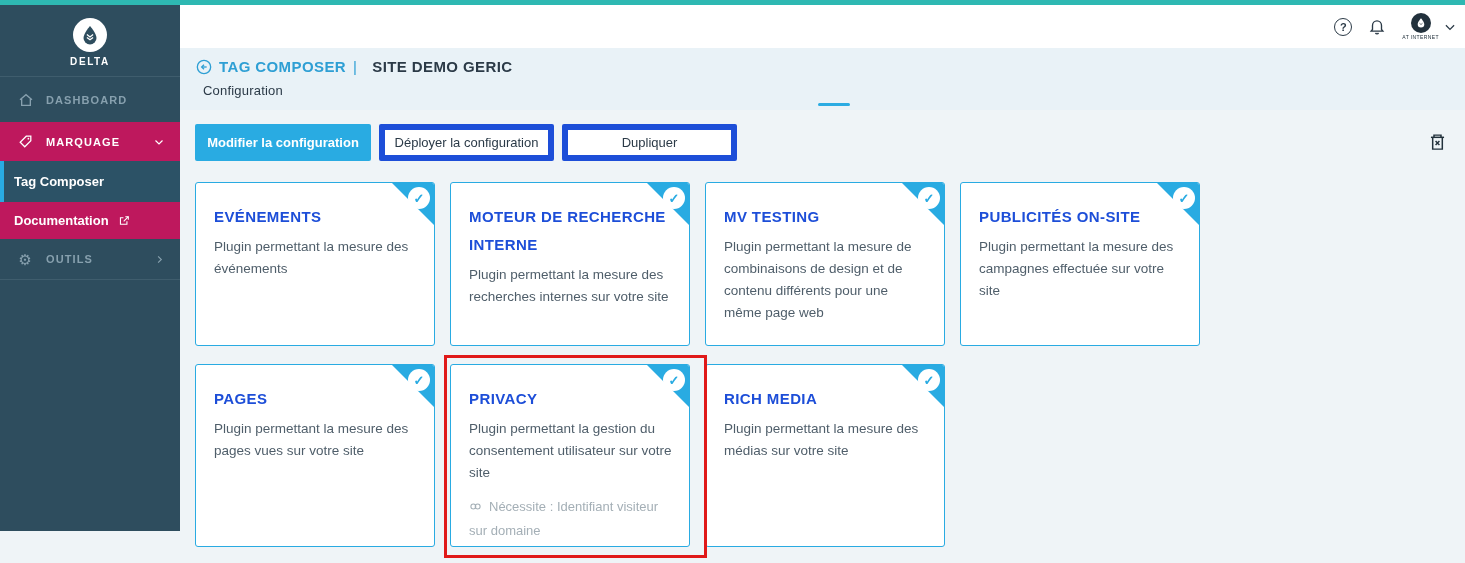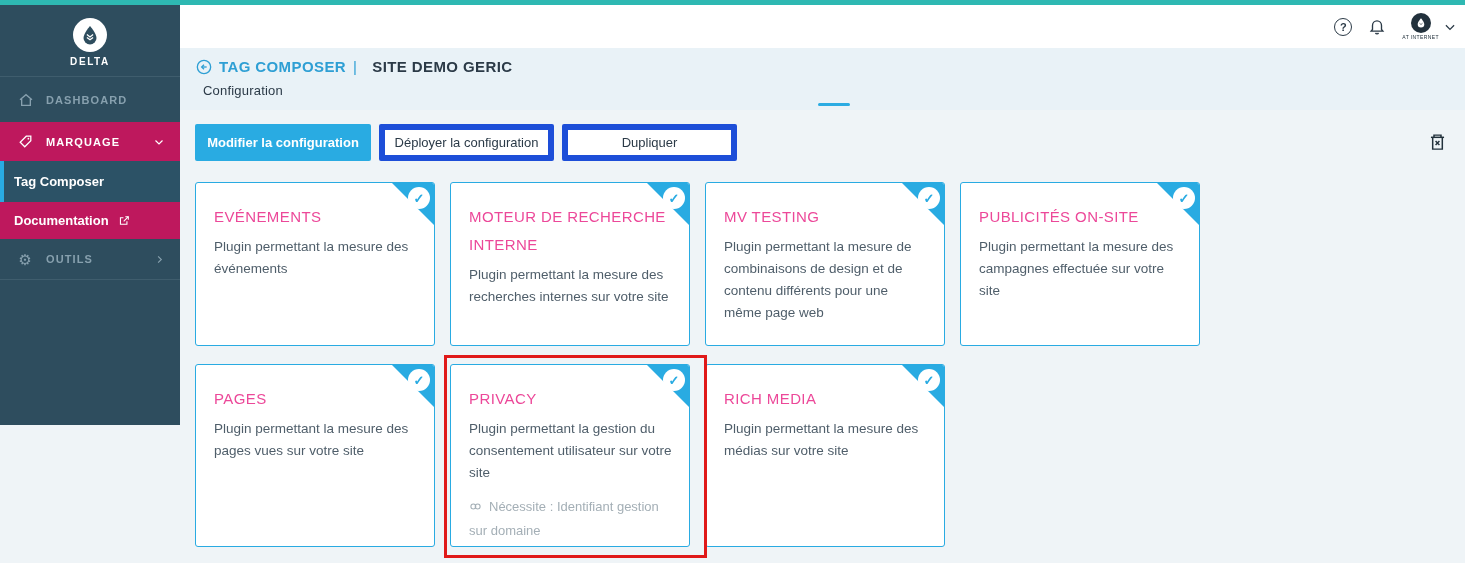--- a/index.html
+++ b/index.html
@@ -4,21 +4,21 @@
 <style>
   * { margin:0; padding:0; box-sizing:border-box; }
   html,body { background:#ffffff; }
   body { font-family:"Liberation Sans", sans-serif; }
   .app { position:relative; width:1465px; height:563px; overflow:hidden; background:#eff4f7; }
 
   
   .topstrip { position:absolute; top:0; left:0; width:100%; height:5px; background:#2eb8b2; z-index:6; }
 
   
-  .sidebar { position:absolute; left:0; top:5px; width:180px; height:420px; background:#2e4d5e; z-index:5; }
+  .sidebar { position:absolute; left:0; top:5px; width:180px; height:526px; background:#2e4d5e; z-index:5; }
   .logo-block { height:72px; border-bottom:1px solid #40averaging; border-bottom:1px solid #3f5d6d; display:flex; flex-direction:column; align-items:center; justify-content:center; gap:4px; padding-top:4px; }
   .logo-circle { width:34px; height:34px; background:#fff; border-radius:50%; display:flex; align-items:center; justify-content:center; }
   .logo-text { font-size:10px; font-weight:bold; letter-spacing:1.6px; color:#fff; }
   .nav-item { display:flex; align-items:center; height:45px; padding:0 15px 0 17px; color:#87a0ae; font-size:11px; font-weight:bold; letter-spacing:1.1px; cursor:pointer; }
   .nav-icon { width:17px; margin-right:12px; display:flex; align-items:center; justify-content:center; color:inherit; }
   .gear-glyph { font-size:15px; line-height:1; font-weight:normal; }
   .chev-end { margin-left:auto; display:flex; }
   .marquage-group { background:#be185d; }
   .nav-item.marquage { height:39px; color:#fff; }
   .nav-sub { display:flex; align-items:center; height:41px; padding-left:14px; font-size:13px; color:#fff; cursor:pointer; }
@@ -60,21 +60,21 @@
   .btn-primary { width:176px; background:#29abe2; color:#fff; border:none; font-weight:600; }
   .btn-secondary { width:175px; background:#fff; color:#2b3a47; border:6px solid #1d4ed8; margin-left:8px; }
   .trash-btn { margin-left:auto; color:#22313c; display:flex; cursor:pointer; }
 
   .cards-grid { margin-top:21px; }
   .cards-row { display:flex; gap:15px; }
   .cards-row + .cards-row { margin-top:18px; }
   .row1 .card { height:164px; }
   .row2 .card { height:183px; }
   .card { width:240px; background:#fff; border:1px solid #29abe2; border-radius:3px; position:relative; overflow:hidden; padding:20px 16px 0 18px; cursor:pointer; }
-  .card-title { font-size:15px; font-weight:400; color:#ec4899; letter-spacing:0.4px; line-height:28px; margin-bottom:5px; }
+  .card-title { font-size:15px; font-weight:700; color:#1d4ed8; letter-spacing:0.4px; line-height:28px; margin-bottom:5px; }
   .card-desc { font-size:13.5px; color:#4f5e6a; line-height:22px; }
   .card-req { margin-top:12px; font-size:13px; color:#a4afb6; line-height:22px; }
   .req-icon { display:inline-block; vertical-align:-2px; margin-right:7px; }
   .corner { position:absolute; top:-1px; right:-1px; width:0; height:0; border-top:44px solid #29abe2; border-left:44px solid transparent; }
   .corner-check { position:absolute; top:4px; right:4px; width:22px; height:22px; background:#fff; border-radius:50%; color:#29abe2; font-size:13px; font-weight:bold; display:flex; align-items:center; justify-content:center; }
 
   .red-box { position:absolute; left:264px; top:245px; width:263px; height:203px; border:3px solid #e01919; pointer-events:none; z-index:3; }
 </style>
 </head>
 <body>
@@ -252,21 +252,21 @@
             <div class="card-desc">Plugin permettant la mesure des pages vues sur votre site</div>
           </div>
           <div class="card">
             <div class="corner"></div>
             <div class="corner-check">✓</div>
             <div class="card-title">PRIVACY</div>
             <div class="card-desc">Plugin permettant la gestion du consentement utilisateur sur votre site</div>
             <div class="card-req"><span class="req-icon"><svg width="13" height="13" viewBox="0 0 24 24" fill="none" stroke="#a4afb6" stroke-width="2">
                     <circle cx="8" cy="12" r="4.5"></circle>
                     <circle cx="16" cy="12" r="4.5"></circle>
-                  </svg></span><span>Nécessite : Identifiant gestion sur domaine</span></div>
+                  </svg></span><span>Nécessite : Identifiant visiteur sur domaine</span></div>
           </div>
           <div class="card">
             <div class="corner"></div>
             <div class="corner-check">✓</div>
             <div class="card-title">RICH MEDIA</div>
             <div class="card-desc">Plugin permettant la mesure des médias sur votre site</div>
           </div>
         </div>
       </div>
 

